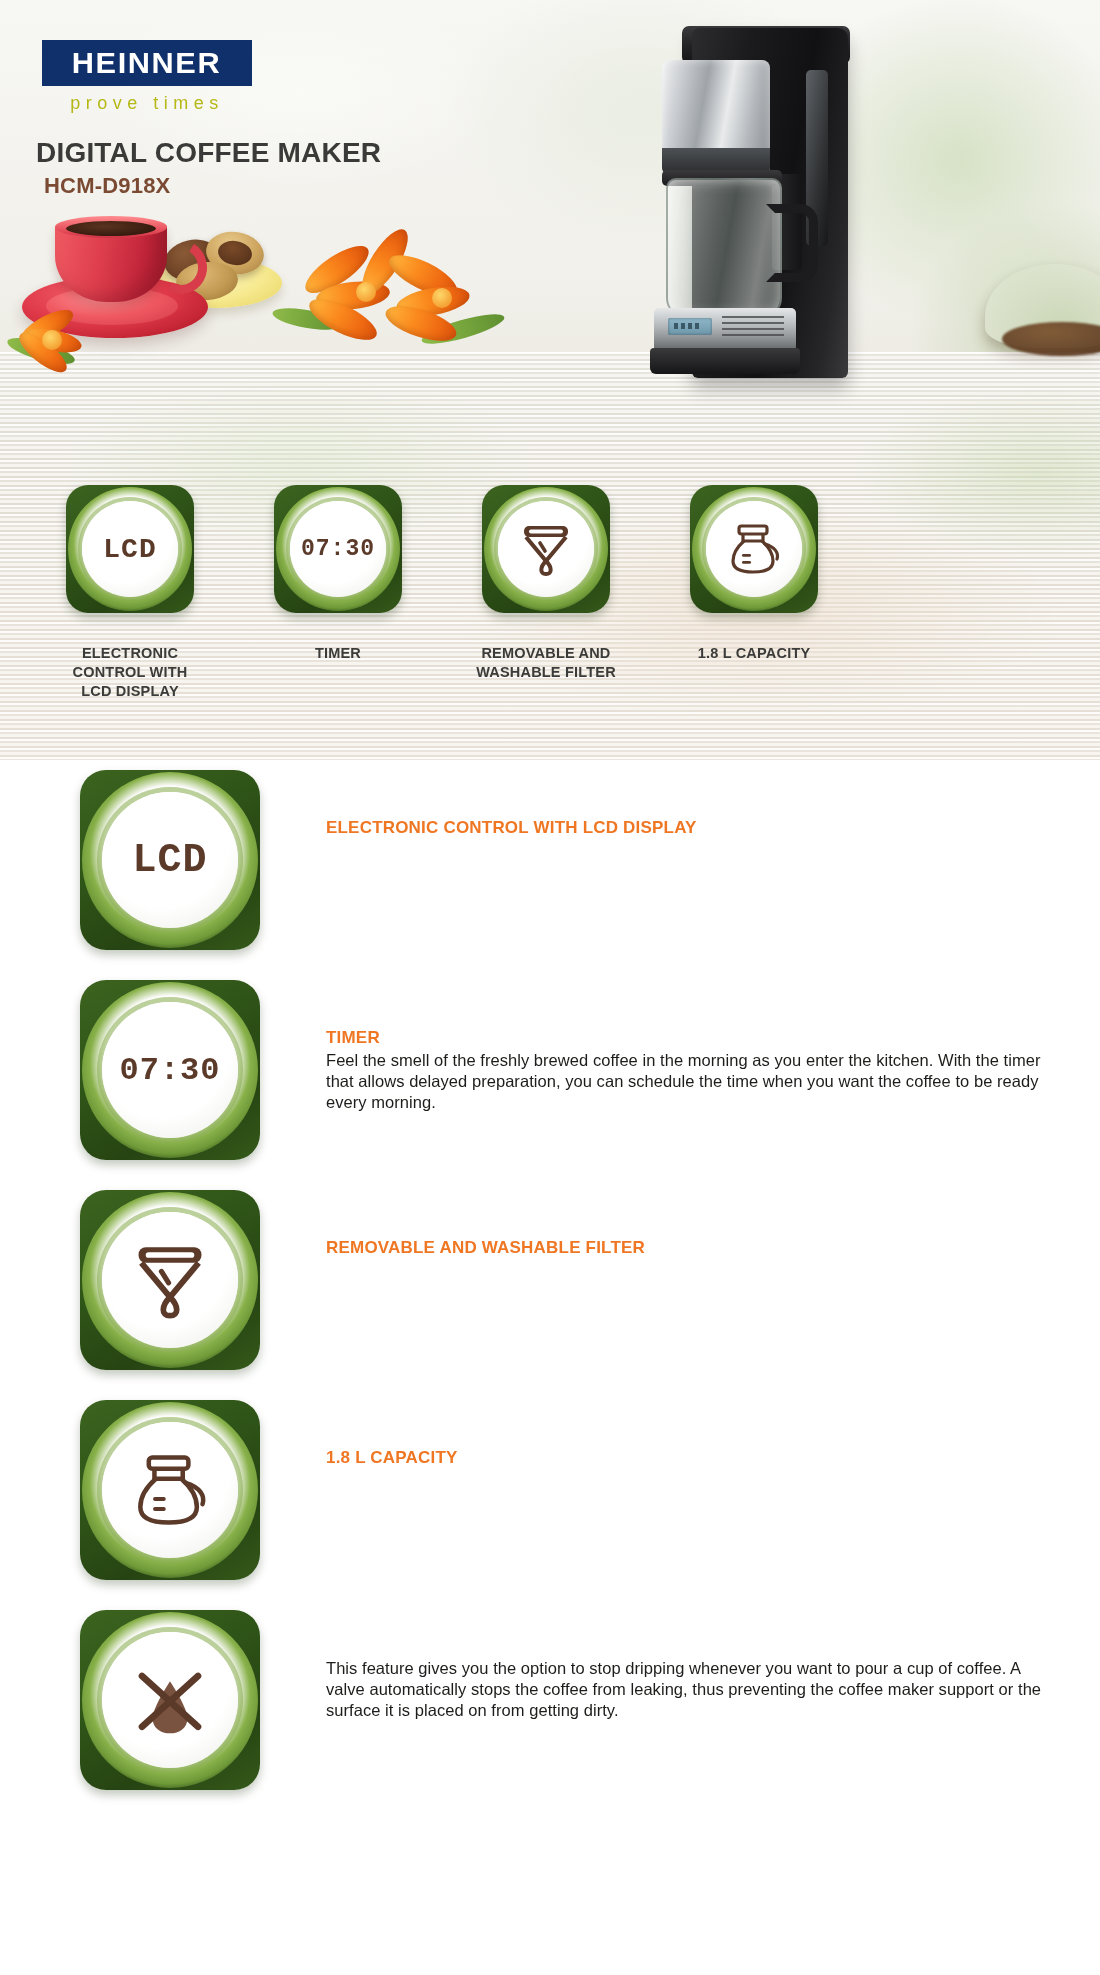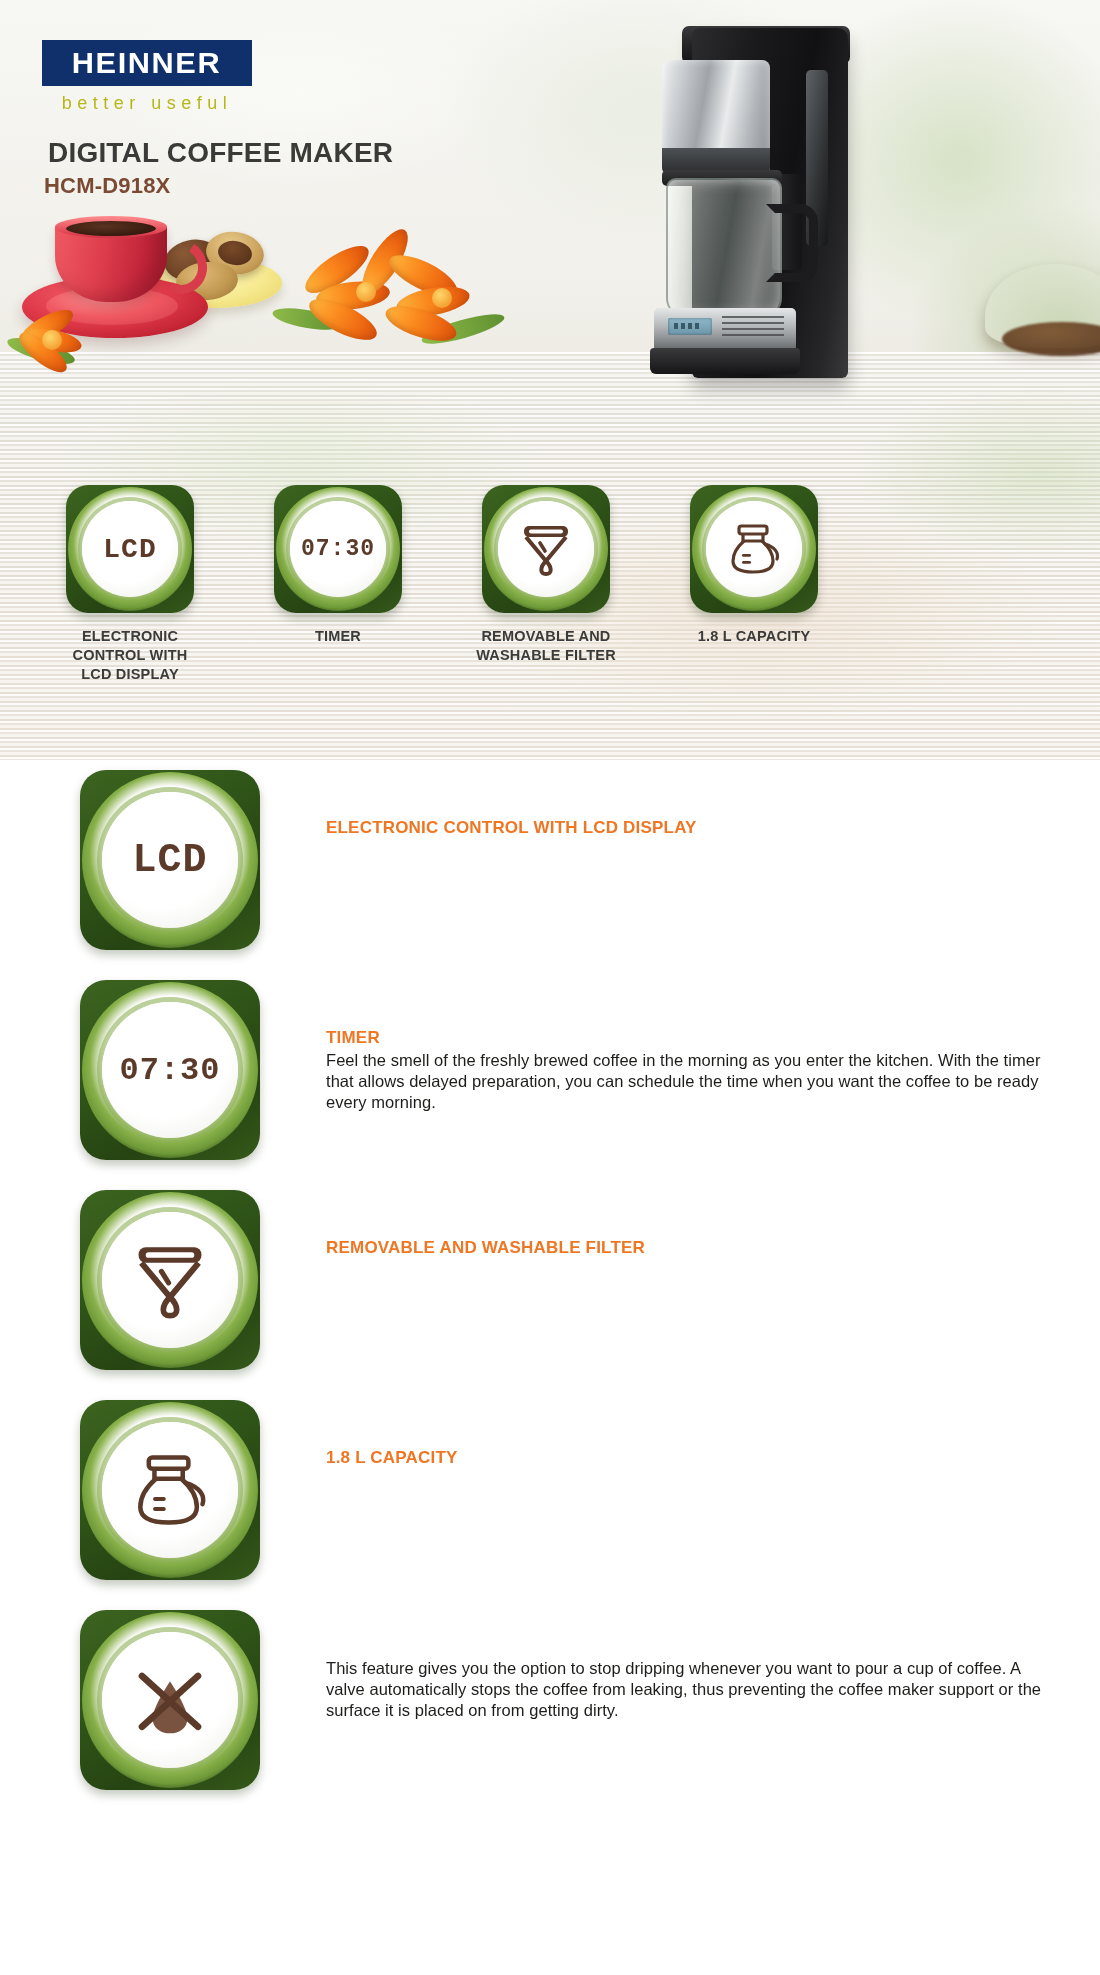--- a/index.html
+++ b/index.html
@@ -62,21 +62,21 @@
     font-family:"Liberation Sans", sans-serif;
     transform:scaleX(1.06);
   }
   .logo-tag{
     margin-top:7px;text-align:center;width:210px;
     color:#b5b816;font-size:18px;letter-spacing:5.5px;
     font-family:"Liberation Sans", sans-serif;
   }
 
   .hero-title{
-    position:absolute;left:48px;top:137px;
+    position:absolute;left:36px;top:137px;
     font-size:28px;font-weight:bold;color:#3a3a38;letter-spacing:.2px;
   }
   .hero-sub{
     position:absolute;left:44px;top:173px;
     font-size:22px;font-weight:bold;color:#7a4a33;letter-spacing:.2px;
   }
 
   
   .prop{position:absolute;}
 
@@ -250,21 +250,21 @@
     background:radial-gradient(circle at 44% 36%, #ffffff 0 58%, #f3f3ef 82%, #e4e4de 100%);
     display:flex;align-items:center;justify-content:center;
     box-shadow:0 0 0 4px rgba(134,172,76,.55);
   }
   .tile-circle svg{display:block;}
   .lcdtext{
     font-family:"Liberation Mono", monospace;
     font-weight:bold;color:#5b3a2a;letter-spacing:1px;
   }
   .cap{
-    margin-top:14px;font-size:14.5px;font-weight:bold;color:#3b3b39;
+    margin-top:31px;font-size:14.5px;font-weight:bold;color:#3b3b39;
     line-height:19px;letter-spacing:.2px;
   }
 
   
   .details{position:absolute;left:0;top:770px;width:1100px;}
   .det-row{position:relative;height:210px;}
   .det-tile{position:absolute;left:80px;top:0;}
   .det-tile .tile{width:180px;height:180px;border-radius:26px;}
   .det-tile .tile:before{width:176px;height:176px;}
   .det-tile .tile-circle{width:136px;height:136px;box-shadow:0 0 0 5px rgba(134,172,76,.55);}
@@ -336,21 +336,21 @@
       <div class="lily-core" style="left:132px;top:40px;"></div>
     </div>
 
     <div class="prop grounds"></div>
     <div class="prop grounds2"></div>
 
     <div class="logo-wrap">
       <div class="logo-box">
         <span class="logo-word">HEINNER</span>
       </div>
-      <div class="logo-tag">better useful</div>
+      <div class="logo-tag">prove times</div>
     </div>
 
     <div class="hero-title">DIGITAL COFFEE MAKER</div>
     <div class="hero-sub">HCM-D918X</div>
 
     <div class="strip">
 
       <div class="strip-item" style="left:24px;top:0;">
         <div class="tile">
           <div class="tile-circle">

